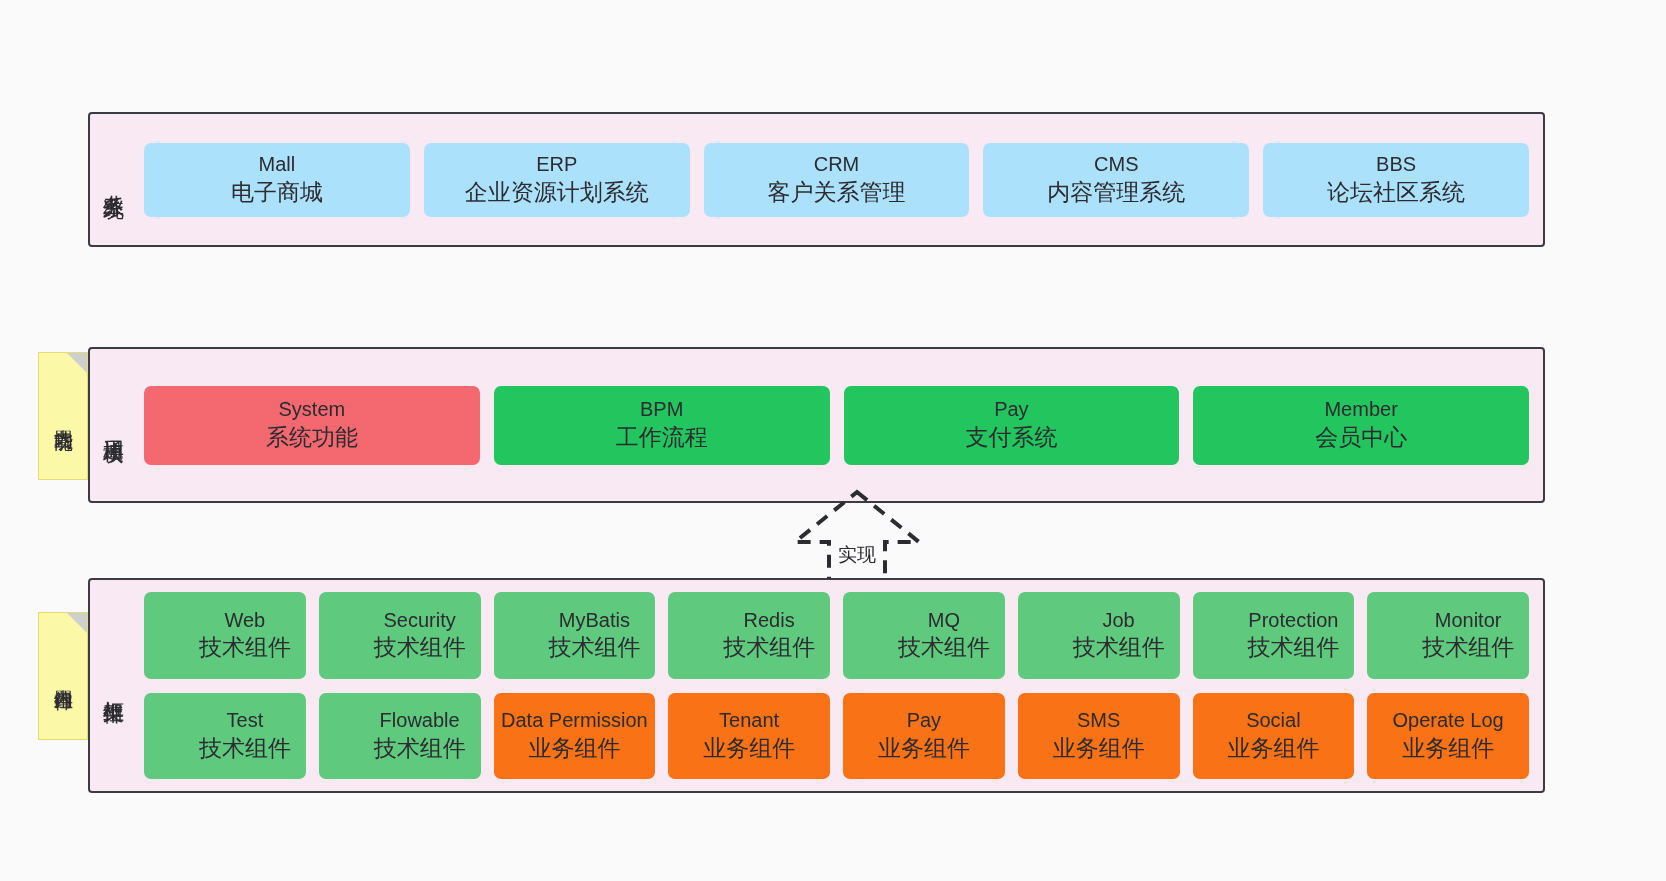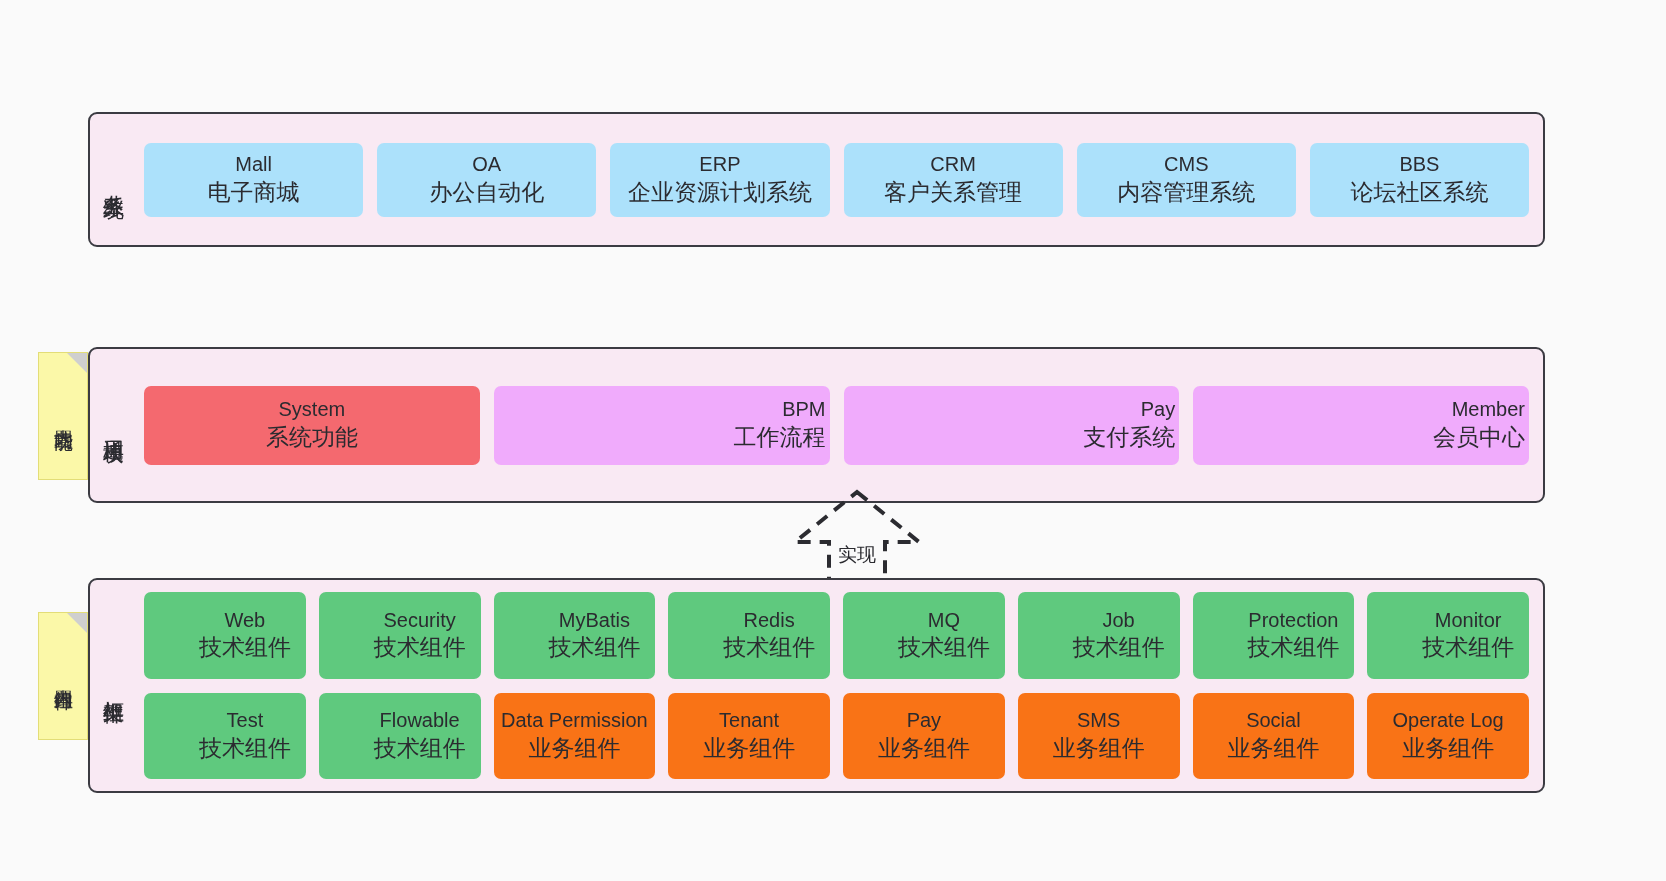--- a/index.html
+++ b/index.html
@@ -16,21 +16,21 @@
     position: relative;
     width: 1666px;
     height: 881px;
   }
 
   
   .layer {
     position: absolute;
     background: #f9e9f3;
     border: 2.5px solid #3b3b42;
-    border-radius: 9px;
+    border-radius: 4px;
     display: flex;
     align-items: stretch;
   }
 
   .layer-title {
     flex: 0 0 auto;
     width: 46px;
     display: flex;
     align-items: center;
     justify-content: center;
@@ -71,21 +71,21 @@
     line-height: 1.28;
     padding: 6px 4px;
     flex: 1 1 0;
     min-width: 0;
   }
   .card .en { font-size: 20px; }
   .card .cn { font-size: 23px; }
 
   .blue     { background: #ace1fb; }
   .red      { background: #f4696f; }
-  .pink     { background: #f0abfc; align-items: flex-end; }
+  .pink     { background: #22c55e; }
   .green    { background: #5fc97e; padding-left: 44px; }
   .greenlt  { background: #f97316; }
 
   
   #layer-business { left: 88px;  top: 112px; width: 1457px; height: 135px; }
   #layer-common   { left: 88px;  top: 347px; width: 1457px; height: 156px; }
   #layer-frame    { left: 88px;  top: 578px; width: 1457px; height: 215px; }
 
   #layer-business .card { height: 74px; }
   #layer-common   .card { height: 79px; }
@@ -146,24 +146,20 @@
 
   <div class="layer" id="layer-business">
     <div class="layer-title">业务系统</div>
     <div class="layer-body">
 
       <div class="card blue">
         <span class="en">Mall</span>
         <span class="cn">电子商城</span>
       </div>
 
-      <div class="card blue">
-        <span class="en">OA</span>
-        <span class="cn">办公自动化</span>
-      </div>
 
       <div class="card blue">
         <span class="en">ERP</span>
         <span class="cn">企业资源计划系统</span>
       </div>
 
       <div class="card blue">
         <span class="en">CRM</span>
         <span class="cn">客户关系管理</span>
       </div>

